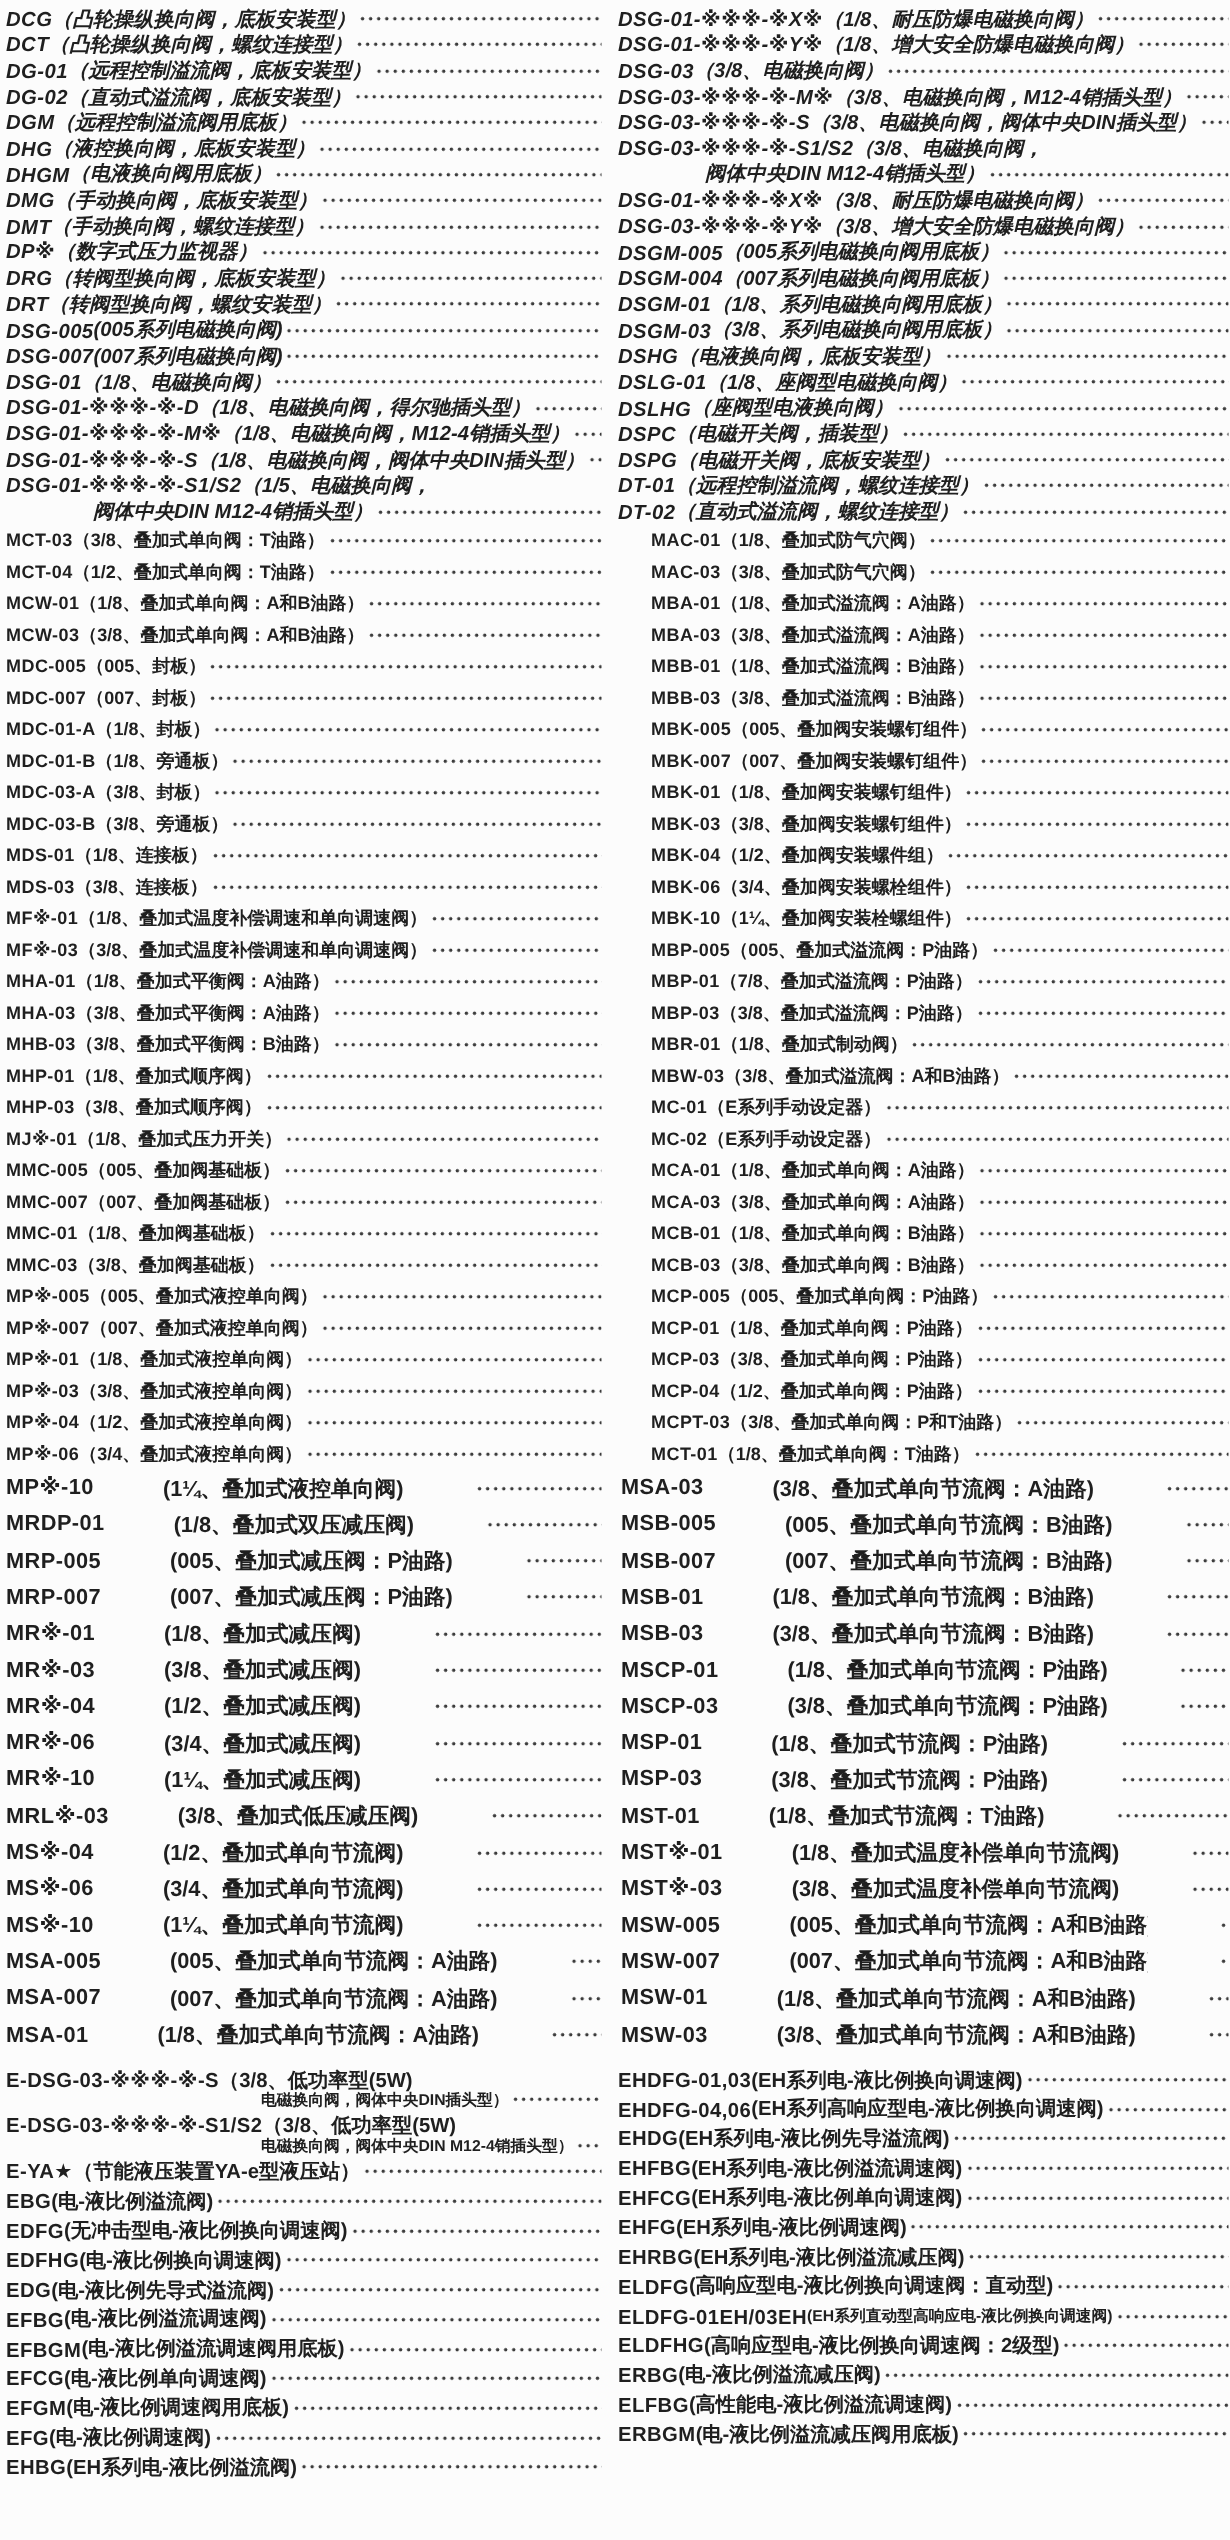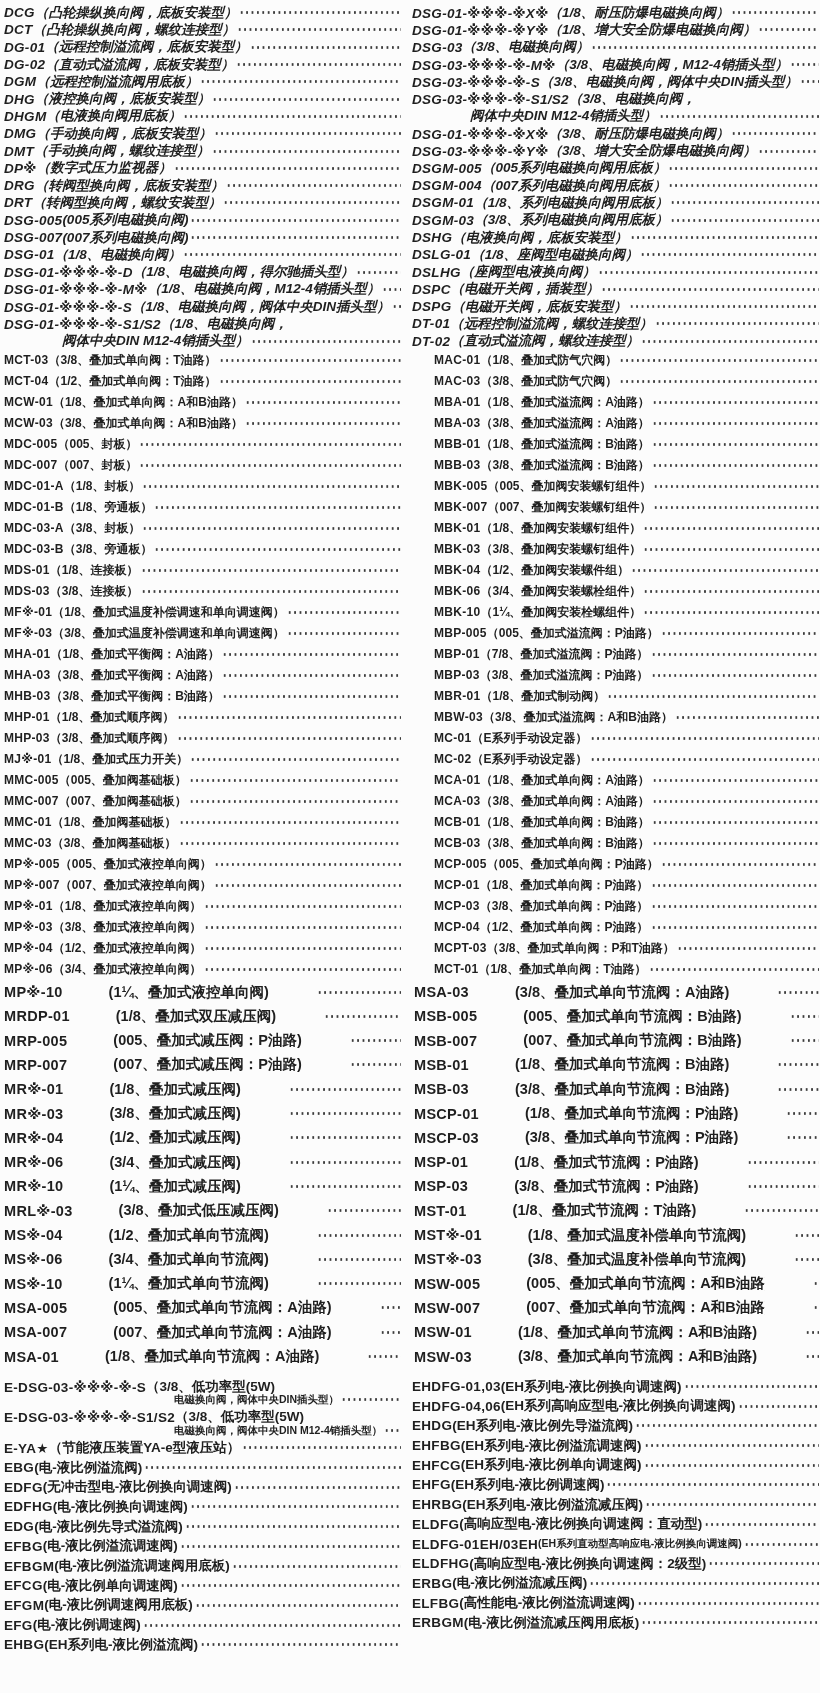--- a/index.html
+++ b/index.html
@@ -128,21 +128,21 @@
           <span class="desc">（1/8、电磁换向阀，M12-4销插头型）</span>
           <span class="leader"></span>
         </div>
         <div class="row">
           <span class="code">DSG-01-※※※-※-S</span>
           <span class="desc">（1/8、电磁换向阀，阀体中央DIN插头型）</span>
           <span class="leader"></span>
         </div>
         <div class="row">
           <span class="code">DSG-01-※※※-※-S1/S2</span>
-          <span class="desc">（1/8、电磁换向阀，</span>
+          <span class="desc">（1/5、电磁换向阀，</span>
         </div>
         <div class="row cont">
           <span class="desc">阀体中央DIN M12-4销插头型）</span>
           <span class="leader"></span>
         </div>
       </div>
       <div class="section s2">
         <div class="row">
           <span class="code">MCT-03</span>
           <span class="desc">（3/8、叠加式单向阀：T油路）</span>

